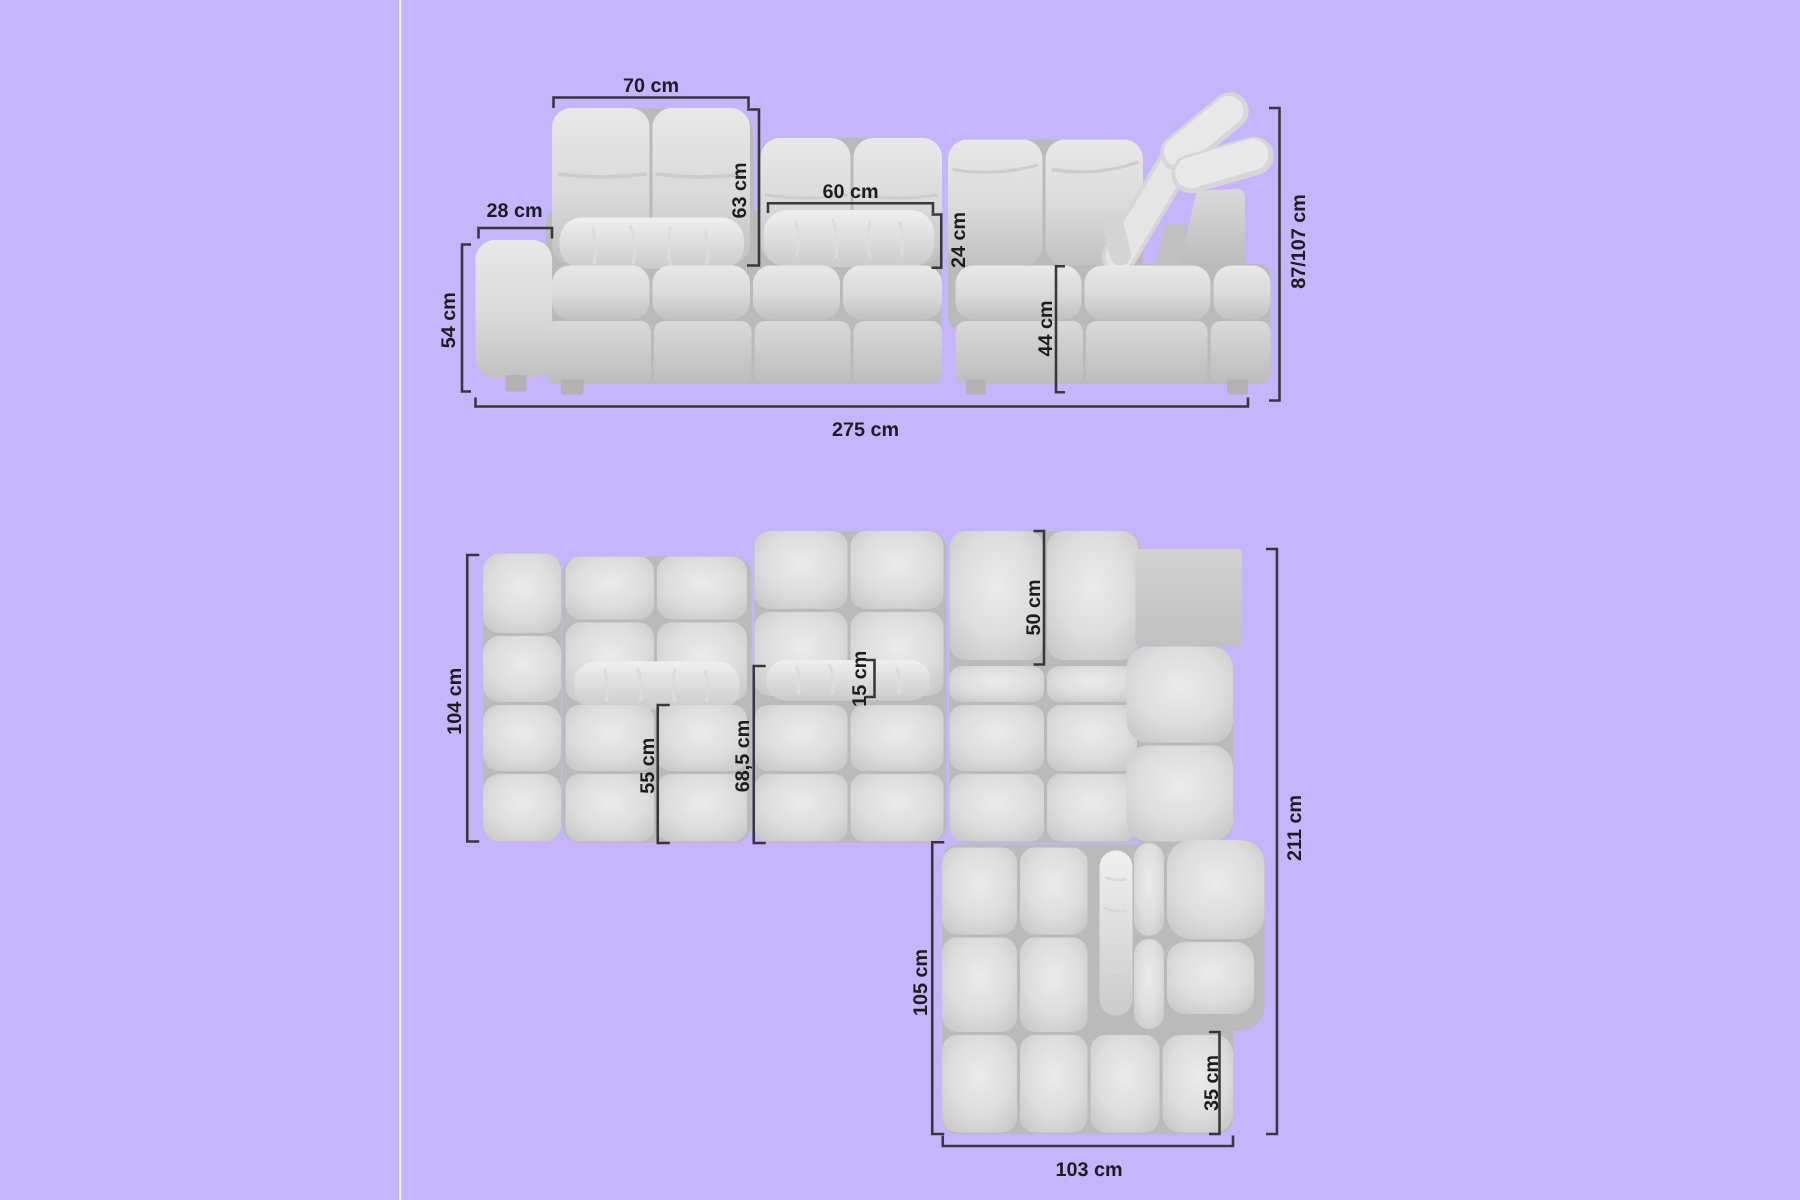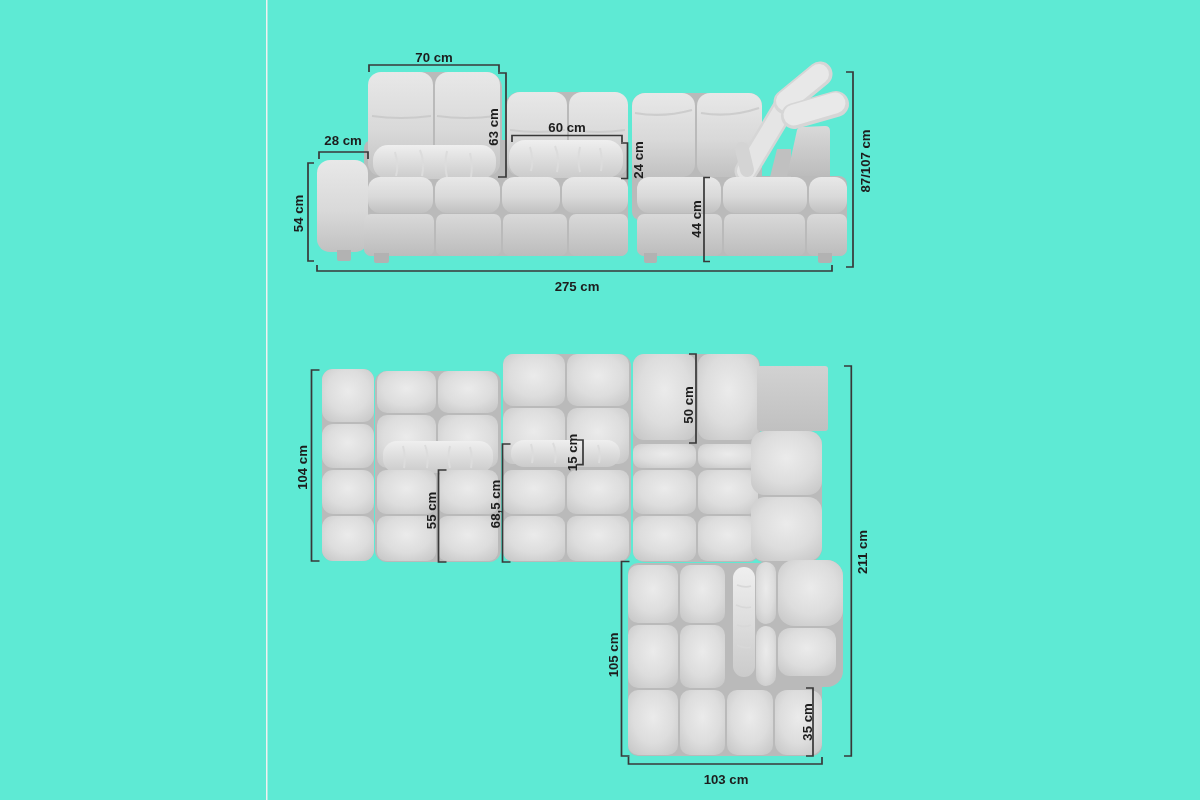--- a/index.html
+++ b/index.html
@@ -1,16 +1,16 @@
 <!DOCTYPE html>
 <html><head>
 <meta charset="utf-8">
 <style>
   html,body{margin:0;padding:0;background:#ffffff;}
-  .wrap{width:1200px;height:800px;position:relative;overflow:hidden;background:#5eead4;}
+  .wrap{width:1200px;height:800px;position:relative;overflow:hidden;background:#c4b5fd;}
   text{font-family:"Liberation Sans",sans-serif;font-weight:600;font-size:13.2px;fill:#1d1d1d;}
   .dim{stroke:#383838;stroke-width:1.7;fill:none;}
 </style>
 </head>
 <body>
 
 <div class="wrap">
 <svg width="1200" height="800" viewBox="0 0 1200 800" xmlns="http://www.w3.org/2000/svg">
 <defs>
   <linearGradient id="gb" x1="0" y1="0" x2="0" y2="1">

